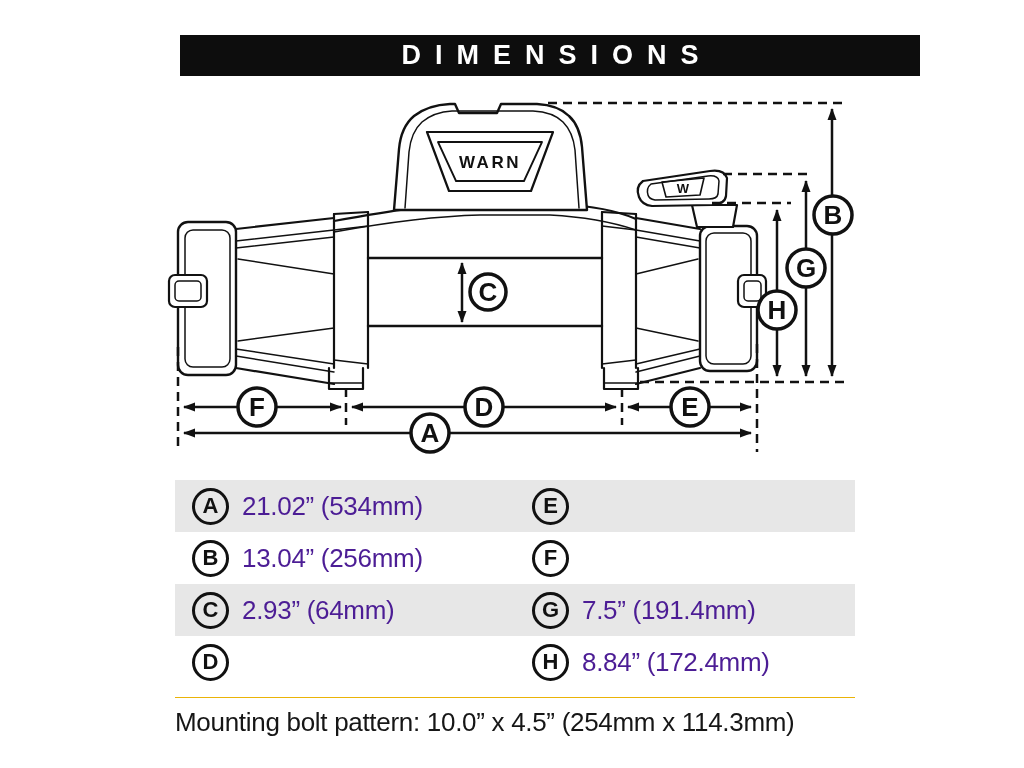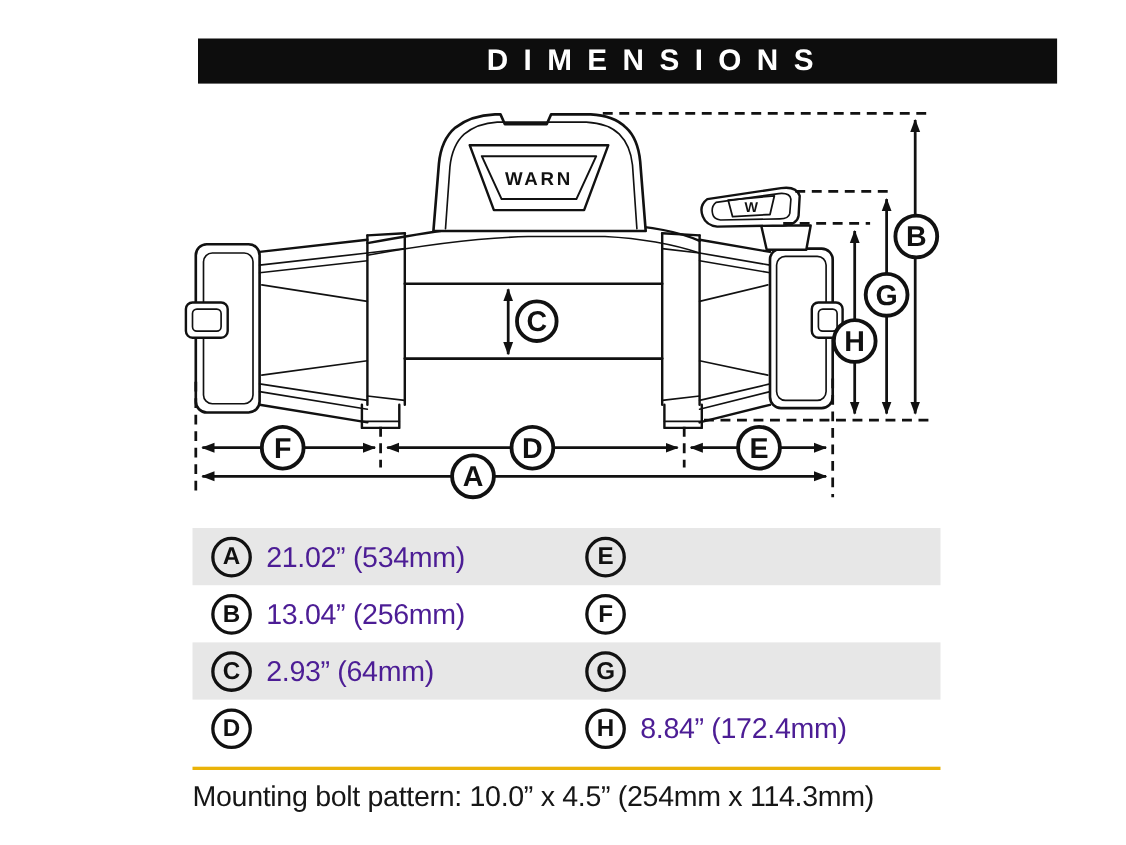--- a/index.html
+++ b/index.html
@@ -5,21 +5,21 @@
   html,body{margin:0;padding:0;}
   body{
     width:1024px;height:768px;position:relative;overflow:hidden;
     background:#ffffff;
     font-family:"Liberation Sans", sans-serif;
     color:#141414;
   }
   
   .hdr{
     position:absolute;left:180px;top:35px;width:740px;height:41px;
-    background:#0d0d0d;display:flex;align-items:center;justify-content:center;padding-left:41px;
+    background:#0d0d0d;display:flex;align-items:center;justify-content:center;
   }
   .hdr span{
     color:#ffffff;font-weight:bold;font-size:27px;letter-spacing:14px;padding-left:14px;
   }
   
   svg.diagram{position:absolute;left:0;top:0;}
   .dimtxt{font-family:"Liberation Sans",sans-serif;font-weight:bold;font-size:26px;fill:#111;}
   .logotxt{font-family:"Liberation Sans",sans-serif;font-weight:bold;fill:#111;}
   
   .tbl{position:absolute;left:175px;top:480px;width:680px;}
@@ -28,21 +28,21 @@
   .tcell{display:flex;align-items:center;gap:13px;padding-left:17px;}
   .badge{
     width:31px;height:31px;border:3px solid #111;border-radius:50%;
     display:flex;align-items:center;justify-content:center;flex:0 0 auto;
     font-weight:bold;font-size:22px;color:#111;background:transparent;
   }
   .val{font-size:26px;letter-spacing:-0.3px;color:#4c1d95;white-space:nowrap;}
   
   .foot{
     position:absolute;left:175px;top:697px;width:680px;
-    border-top:3px solid #eab308;padding-top:9px;
+    border-top:1px solid #eab308;padding-top:9px;
     font-size:26px;letter-spacing:-0.3px;color:#161616;
   }
 </style>
 </head>
 <body>
 
 <div class="hdr">
   <span>DIMENSIONS</span>
 </div>
 
@@ -199,20 +199,21 @@
     </div>
   </div>
 
   <div class="trow shade">
     <div class="tcell">
       <span class="badge">C</span>
       <span class="val">2.93” (64mm)</span>
     </div>
     <div class="tcell">
       <span class="badge">G</span>
+      <span class="val">7.5” (191.4mm)</span>
     </div>
   </div>
 
   <div class="trow">
     <div class="tcell">
       <span class="badge">D</span>
     </div>
     <div class="tcell">
       <span class="badge">H</span>
       <span class="val">8.84” (172.4mm)</span>

